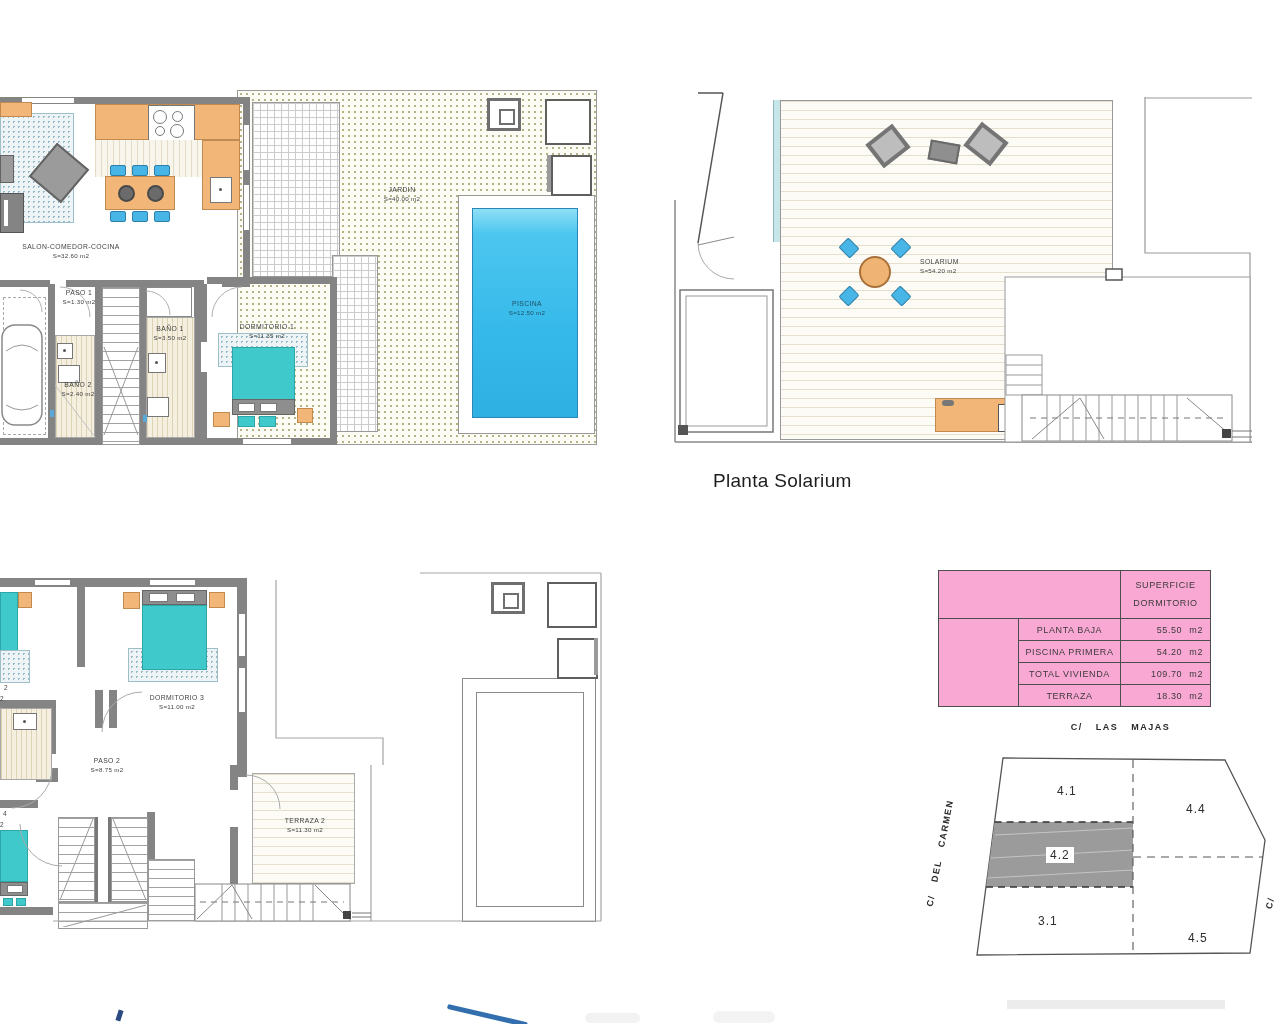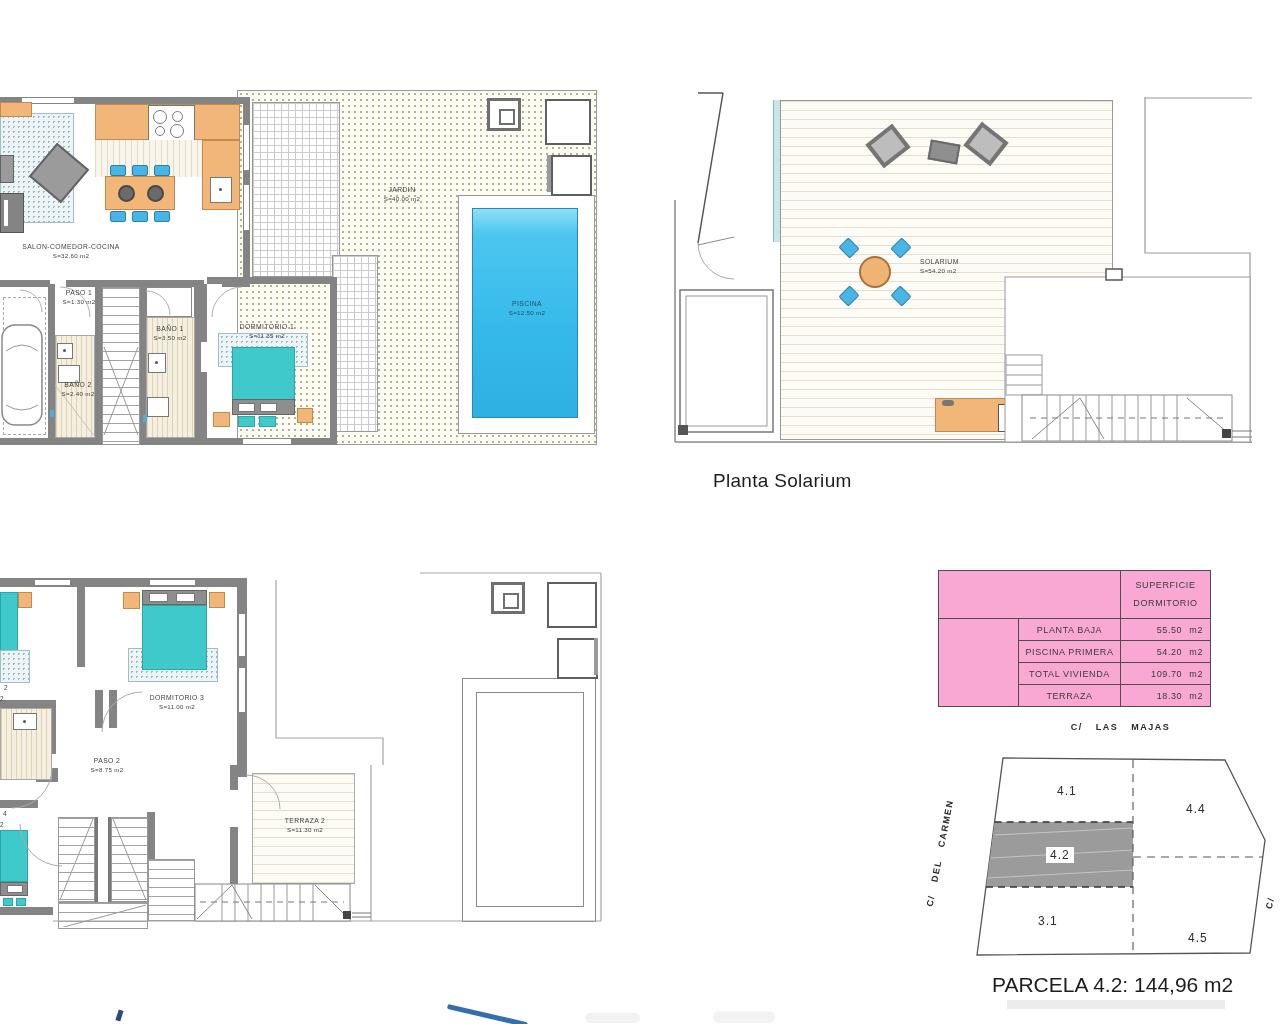--- a/index.html
+++ b/index.html
@@ -426,21 +426,20 @@
       <line x1="223" y1="137" x2="353" y2="137" stroke="#555" stroke-width="1.1" stroke-dasharray="8,6"></line>
     </svg>
     <div class="street" style="left:138px;top:2px;width:145px;text-align:center;">C/ LAS MAJAS</div>
     <div class="street" style="left:-50px;top:128px;width:160px;transform:rotate(-79deg);">C/ DEL CARMEN</div>
     <div class="street" style="left:330px;top:178px;width:60px;transform:rotate(-76deg);">C/</div>
     <div class="pnum" style="left:147px;top:64px;">4.1</div>
     <div class="pnum" style="left:276px;top:82px;">4.4</div>
     <div class="pnum" style="left:136px;top:127px;background:#fff;padding:1px 4px;z-index:6;">4.2</div>
     <div class="pnum" style="left:128px;top:194px;">3.1</div>
     <div class="pnum" style="left:278px;top:179px;margin-top:32px;">4.5</div>
-    <div class="caption-lbl" style="left:82px;top:253px;">PARCELA 4.2: 144,96 m2</div>
   </div>
 
   <div class="wm" style="left:1007px;top:1000px;width:218px;height:9px;background:#ececec;"></div>
   <div class="wm" style="left:448px;top:1004px;width:82px;height:5px;background:#336fae;transform:rotate(13deg);transform-origin:left top;border-radius:2px;"></div>
   <div class="wm" style="left:117px;top:1010px;width:5px;height:11px;background:#2c4a80;transform:rotate(18deg);"></div>
   <div class="wm" style="left:585px;top:1013px;width:55px;height:10px;background:#f2f2f2;border-radius:6px;"></div>
   <div class="wm" style="left:713px;top:1011px;width:62px;height:12px;background:#f3f3f3;border-radius:6px;"></div>
 
 </div>
 

